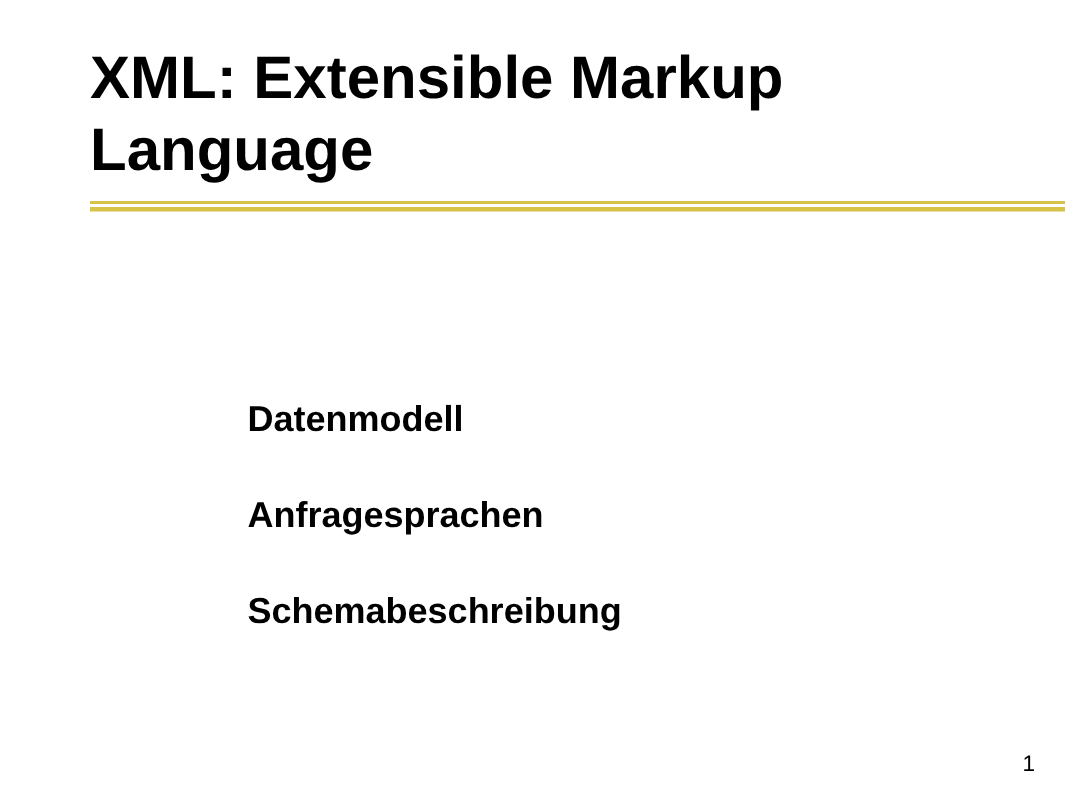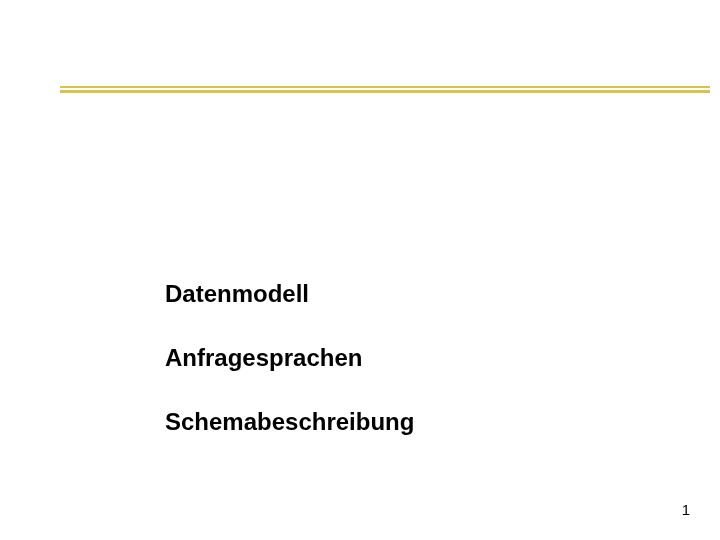--- a/index.html
+++ b/index.html
@@ -47,21 +47,21 @@
     position: absolute;
     left: 0;
     right: -50px;
     top: 4px;
     height: 3px;
     background: #d7c24a;
   }
   .body-block {
     position: absolute;
     left: 165px;
-    top: 280px;
+    top: 266px;
     width: 480px;
   }
   .body-item {
     font-size: 24px;
     font-weight: bold;
     color: #000000;
     margin-bottom: 36px;
   }
   .page-number {
     position: absolute;
@@ -71,21 +71,22 @@
     color: #000000;
   }
 </style>
 </head>
 <body>
 
 <div class="slide">
 
   <div class="title-block">
     <div class="title-text">
-      <br>
+      <span>XML: Extensible Markup</span><br>
+      <span>Language</span>
     </div>
     <div class="title-underline">
       <div class="up-line"></div>
       <div class="lo-line"></div>
     </div>
   </div>
 
   <div class="body-block">
     <div class="body-item">Datenmodell</div>
     <div class="body-item">Anfragesprachen</div>

